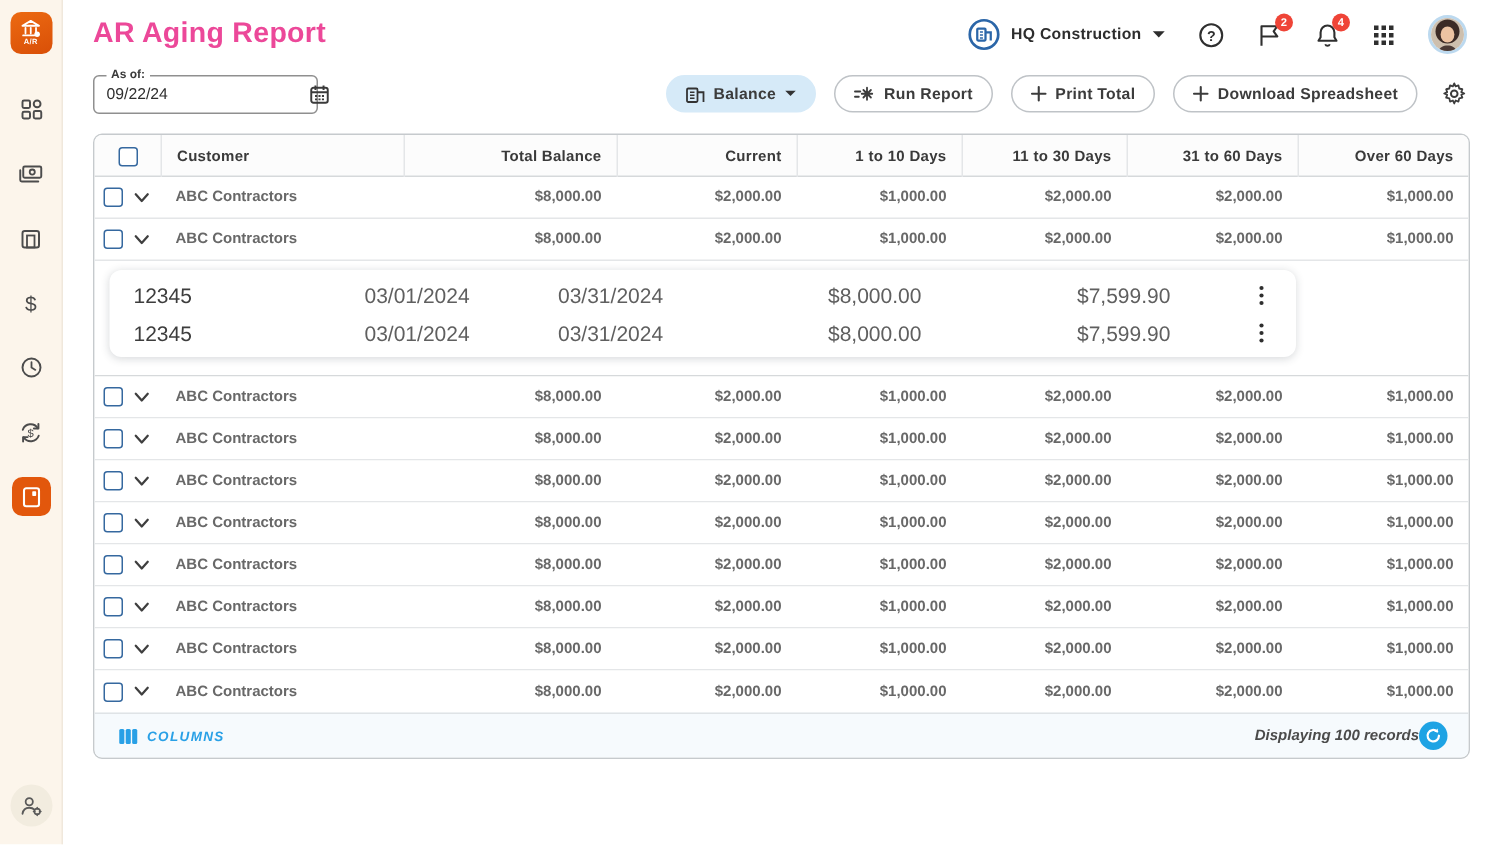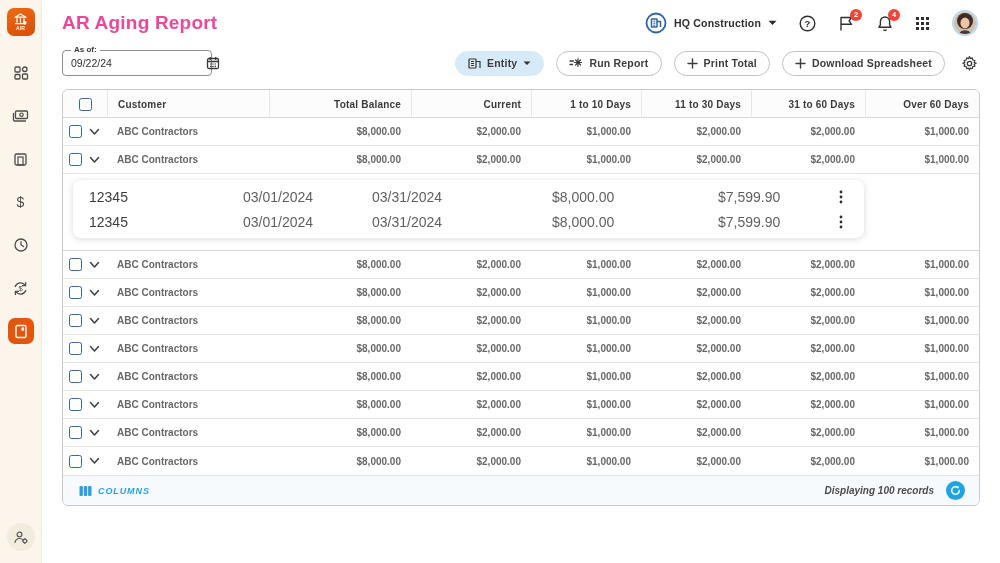--- a/index.html
+++ b/index.html
@@ -29,21 +29,21 @@
   .topbar-right { display:flex; align-items:center; gap:22px; }
   .company { display:flex; align-items:center; gap:7px; cursor:pointer; }
   .company-name { font-size:10.5px; font-weight:700; color:#2d2d2d; letter-spacing:.2px; }
   .icon-btn { position:relative; display:flex; align-items:center; justify-content:center; cursor:pointer; }
   .badge { position:absolute; top:-6px; right:-7px; min-width:12px; height:12px; border-radius:7px;
            background:#ef4437; color:#fff; font-size:7.5px; font-weight:700; display:flex;
            align-items:center; justify-content:center; padding:0 3px; }
   .avatar { width:26px; height:26px; border-radius:50%; border:2px solid #bcd9ef; overflow:hidden; cursor:pointer; }
 
   
-  .toolbar { display:flex; align-items:center; justify-content:space-between; padding:4px 22px 0 20px; }
+  .toolbar { display:flex; align-items:flex-start; justify-content:space-between; padding:4px 22px 0 20px; }
   .asof { position:relative; width:150px; height:26px; border:1px solid #8f8f8f; border-radius:4px;
           display:flex; align-items:center; padding:0 8px; background:#fff; }
   .asof-label { position:absolute; top:-6px; left:8px; background:#fff; padding:0 3px;
                 font-size:8px; font-weight:700; color:#3a3a3a; }
   .asof input { border:none; outline:none; flex:1; font-size:10.5px; color:#2e2e2e;
                 font-family:"Liberation Sans",sans-serif; background:transparent; }
   .asof .cal { cursor:pointer; display:flex; }
   .toolbar-buttons { display:flex; align-items:center; gap:12px; }
   .pill { height:25px; border-radius:14px; display:flex; align-items:center; gap:6px; padding:0 12px;
           font-size:10.5px; font-weight:700; color:#3c3c3c; background:#fff; border:1px solid #bfc3c7;
@@ -79,21 +79,21 @@
   .inv-row { height:25px; padding:0 6px 0 6px; }
   .inv-cell { font-size:14px; color:#5f5f5f; }
   .inv-num { color:#3d3d3d; }
   .kebab { cursor:pointer; display:flex; justify-content:center; }
 
   
   .tfoot { height:30px; margin-top:auto; background:#f6fafd; border-top:1px solid #dfe3e6;
            display:flex; align-items:center; justify-content:space-between; padding:0 14px 0 16px;font-style:italic; }
   .columns-btn { display:flex; align-items:center; gap:6px; color:#29a0e6; font-size:9px; font-weight:700;
                  letter-spacing:.9px; cursor:pointer; }
-  .tfoot-right { display:flex; align-items:center; gap:12px; }
+  .tfoot-right { display:flex; align-items:center; }
   .records { font-size:10px; font-weight:700; color:#4b4b4b; }
   .refresh { width:19px; height:19px; border-radius:50%; background:#1ea3e4; display:flex; align-items:center;
              justify-content:center; cursor:pointer; }
 </style>
 </head>
 <body>
 
 <div class="app">
 
   <aside class="sidebar">
@@ -245,21 +245,21 @@
         </span>
       </div>
 
       <div class="toolbar-buttons">
         <button class="pill entity">
           <svg width="13" height="12" viewBox="0 0 13 12">
             <rect x="1" y="2" width="7" height="9" rx="0.8" fill="none" stroke="#333" stroke-width="1.2"></rect>
             <path d="M8 4.5 h4 v6.5" fill="none" stroke="#333" stroke-width="1.2"></path>
             <path d="M3 4.5 h3 M3 6.5 h3 M3 8.5 h3" stroke="#333" stroke-width="1"></path>
           </svg>
-          <span>Entity</span>
+          <span>Balance</span>
           <svg width="8" height="5" viewBox="0 0 8 5">
             <path d="M0.5 0.5 L4 4 L7.5 0.5 Z" fill="#333"></path>
           </svg>
         </button>
 
         <button class="pill">
           <svg width="14" height="12" viewBox="0 0 14 12">
             <path d="M1 4 h3.5 M1 7.5 h2.5" stroke="#3c3c3c" stroke-width="1.3" stroke-linecap="round"></path>
             <path d="M9 1.5 v8 M5.5 5.5 h7 M6.6 3 l5 5 M11.6 3 l-5 5" stroke="#3c3c3c" stroke-width="1.2" stroke-linecap="round"></path>
           </svg>

